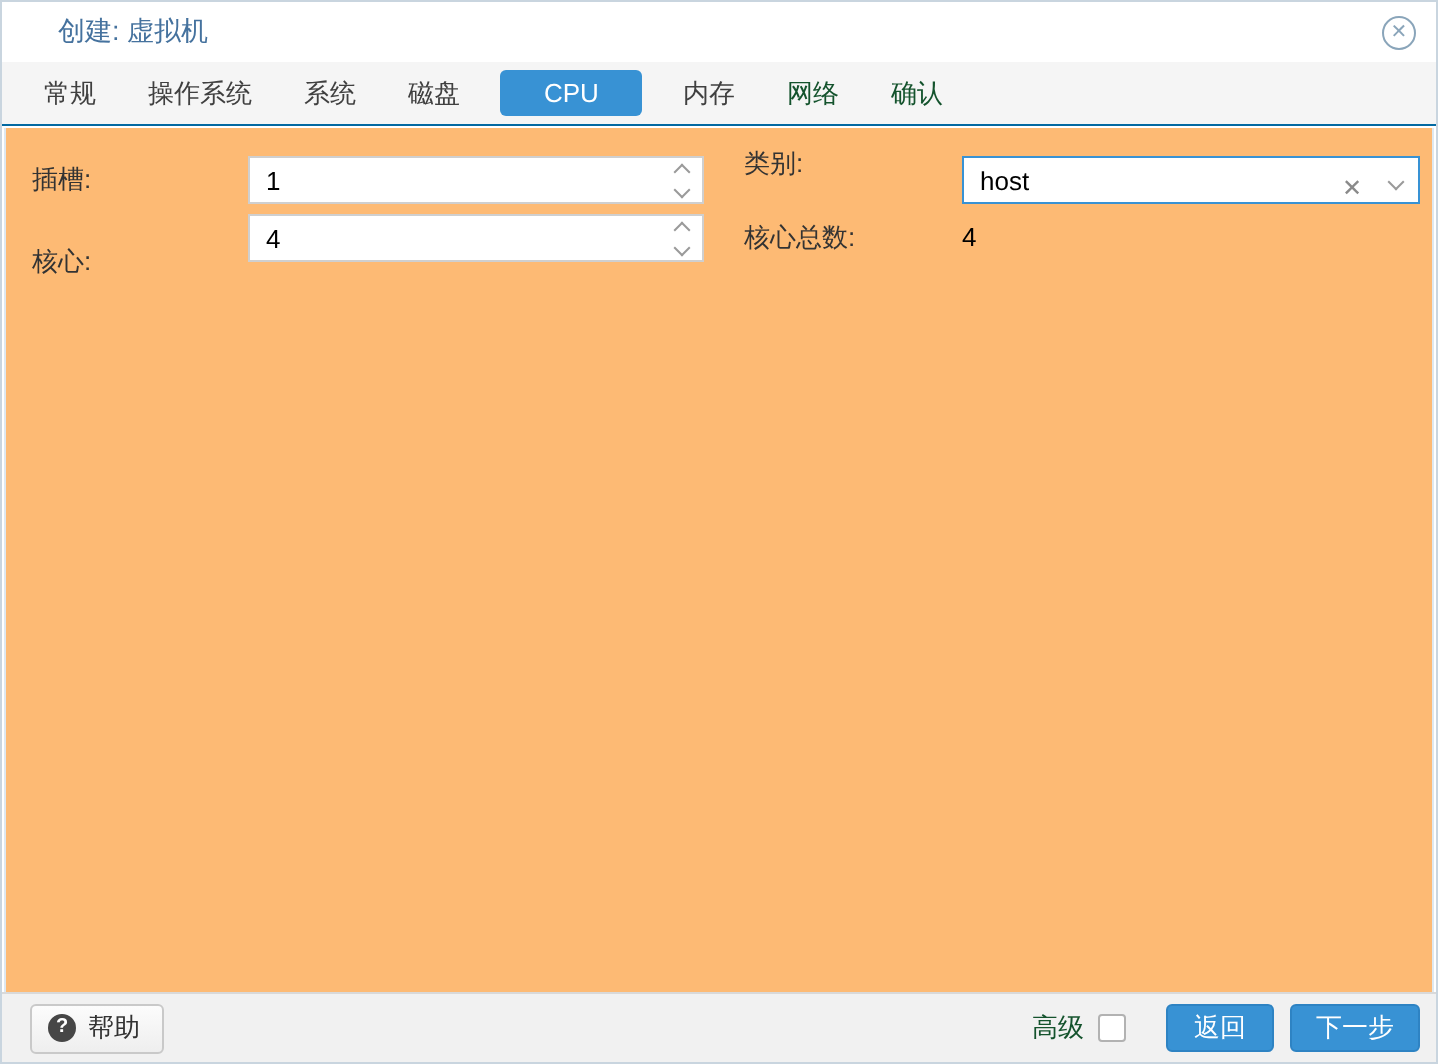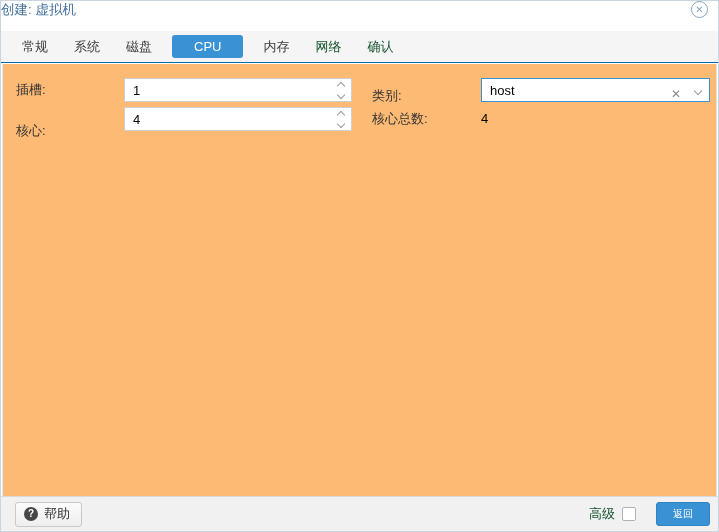--- a/index.html
+++ b/index.html
@@ -14,22 +14,22 @@
     position: relative;
     width: 719px; height: 532px;
     background: #fff;
     border: 1px solid #c9d5df;
     overflow: hidden;
   }
   
   .header {
     position: absolute; top: 0; left: 0; right: 0; height: 30px;
     background: #fff;
-    display: flex; 
-    padding: 0 10px 0 0;
+    display: flex; align-items: center;
+    padding: 0 10px 0 28px;
   }
   .header .title {
     color: #45729e; font-size: 13.5px; font-weight: 400;
     flex: 1;
   }
   .close-tool {
     width: 17px; height: 17px;
     border: 1px solid #8aa5ba; border-radius: 50%;
     color: #8aa5ba; font-size: 10px; line-height: 15px;
     text-align: center; cursor: pointer; user-select: none;
@@ -127,56 +127,57 @@
   .advanced-label { color: #14532d; margin-right: 7px; }
   .checkbox {
     width: 14px; height: 14px;
     background: #fff; border: 1px solid #b2b2b2; border-radius: 2px;
     margin-right: 12px; cursor: pointer;
   }
   .btn-primary {
     height: 24px; min-width: 54px; padding: 0 12px;
     background: #3892d4; color: #fff;
     border: 1px solid #2e83c3; border-radius: 3px;
-    font-family: inherit; font-size: 10px;
+    font-family: inherit; font-size: 13px;
     cursor: pointer; margin-left: 8px;
   }
 </style>
 </head>
 <body>
 
 <div class="dialog">
 
   <div class="header">
     <span class="title">创建: 虚拟机</span>
     <span class="close-tool">✕</span>
   </div>
 
   <div class="tabstrip">
     <span class="tab">常规</span>
+    <span class="tab">操作系统</span>
     <span class="tab">系统</span>
     <span class="tab">磁盘</span>
     <span class="tab active">CPU</span>
     <span class="tab">内存</span>
     <span class="tab disabled">网络</span>
     <span class="tab disabled">确认</span>
   </div>
 
   <div class="content">
 
     <span class="field-label" style="left:13px; top:14px;">插槽:</span>
     <div class="spin-field" style="left:121px; top:14px;">
       <input type="text" value="1" style="">
       <span class="spinner">
         <i class="chev up"></i>
         <i class="chev down"></i>
       </span>
     </div>
 
-    <span class="field-label" style="left:369px; top:20px;">类别:</span>
+    <span class="field-label" style="left:369px; top:6px;">类别:</span>
     <div class="combo-field" style="left:478px; top:14px;">
       <input type="text" value="host" style="">
       <span class="combo-clear">✕</span>
       <span class="combo-trigger">
         <i class="chev down"></i>
       </span>
     </div>
 
     <span class="field-label" style="left:13px; top:55px;">核心:</span>
     <div class="spin-field" style="left:121px; top:43px;">
@@ -194,15 +195,16 @@
 
   <div class="footer">
     <span class="help-btn">
       <span class="help-icon">?</span>
       <span>帮助</span>
     </span>
     <span class="footer-spacer"></span>
     <span class="advanced-label">高级</span>
     <span class="checkbox"></span>
     <button class="btn-primary">返回</button>
+    <button class="btn-primary">下一步</button>
   </div>
 
 </div>
 
 </body></html>

